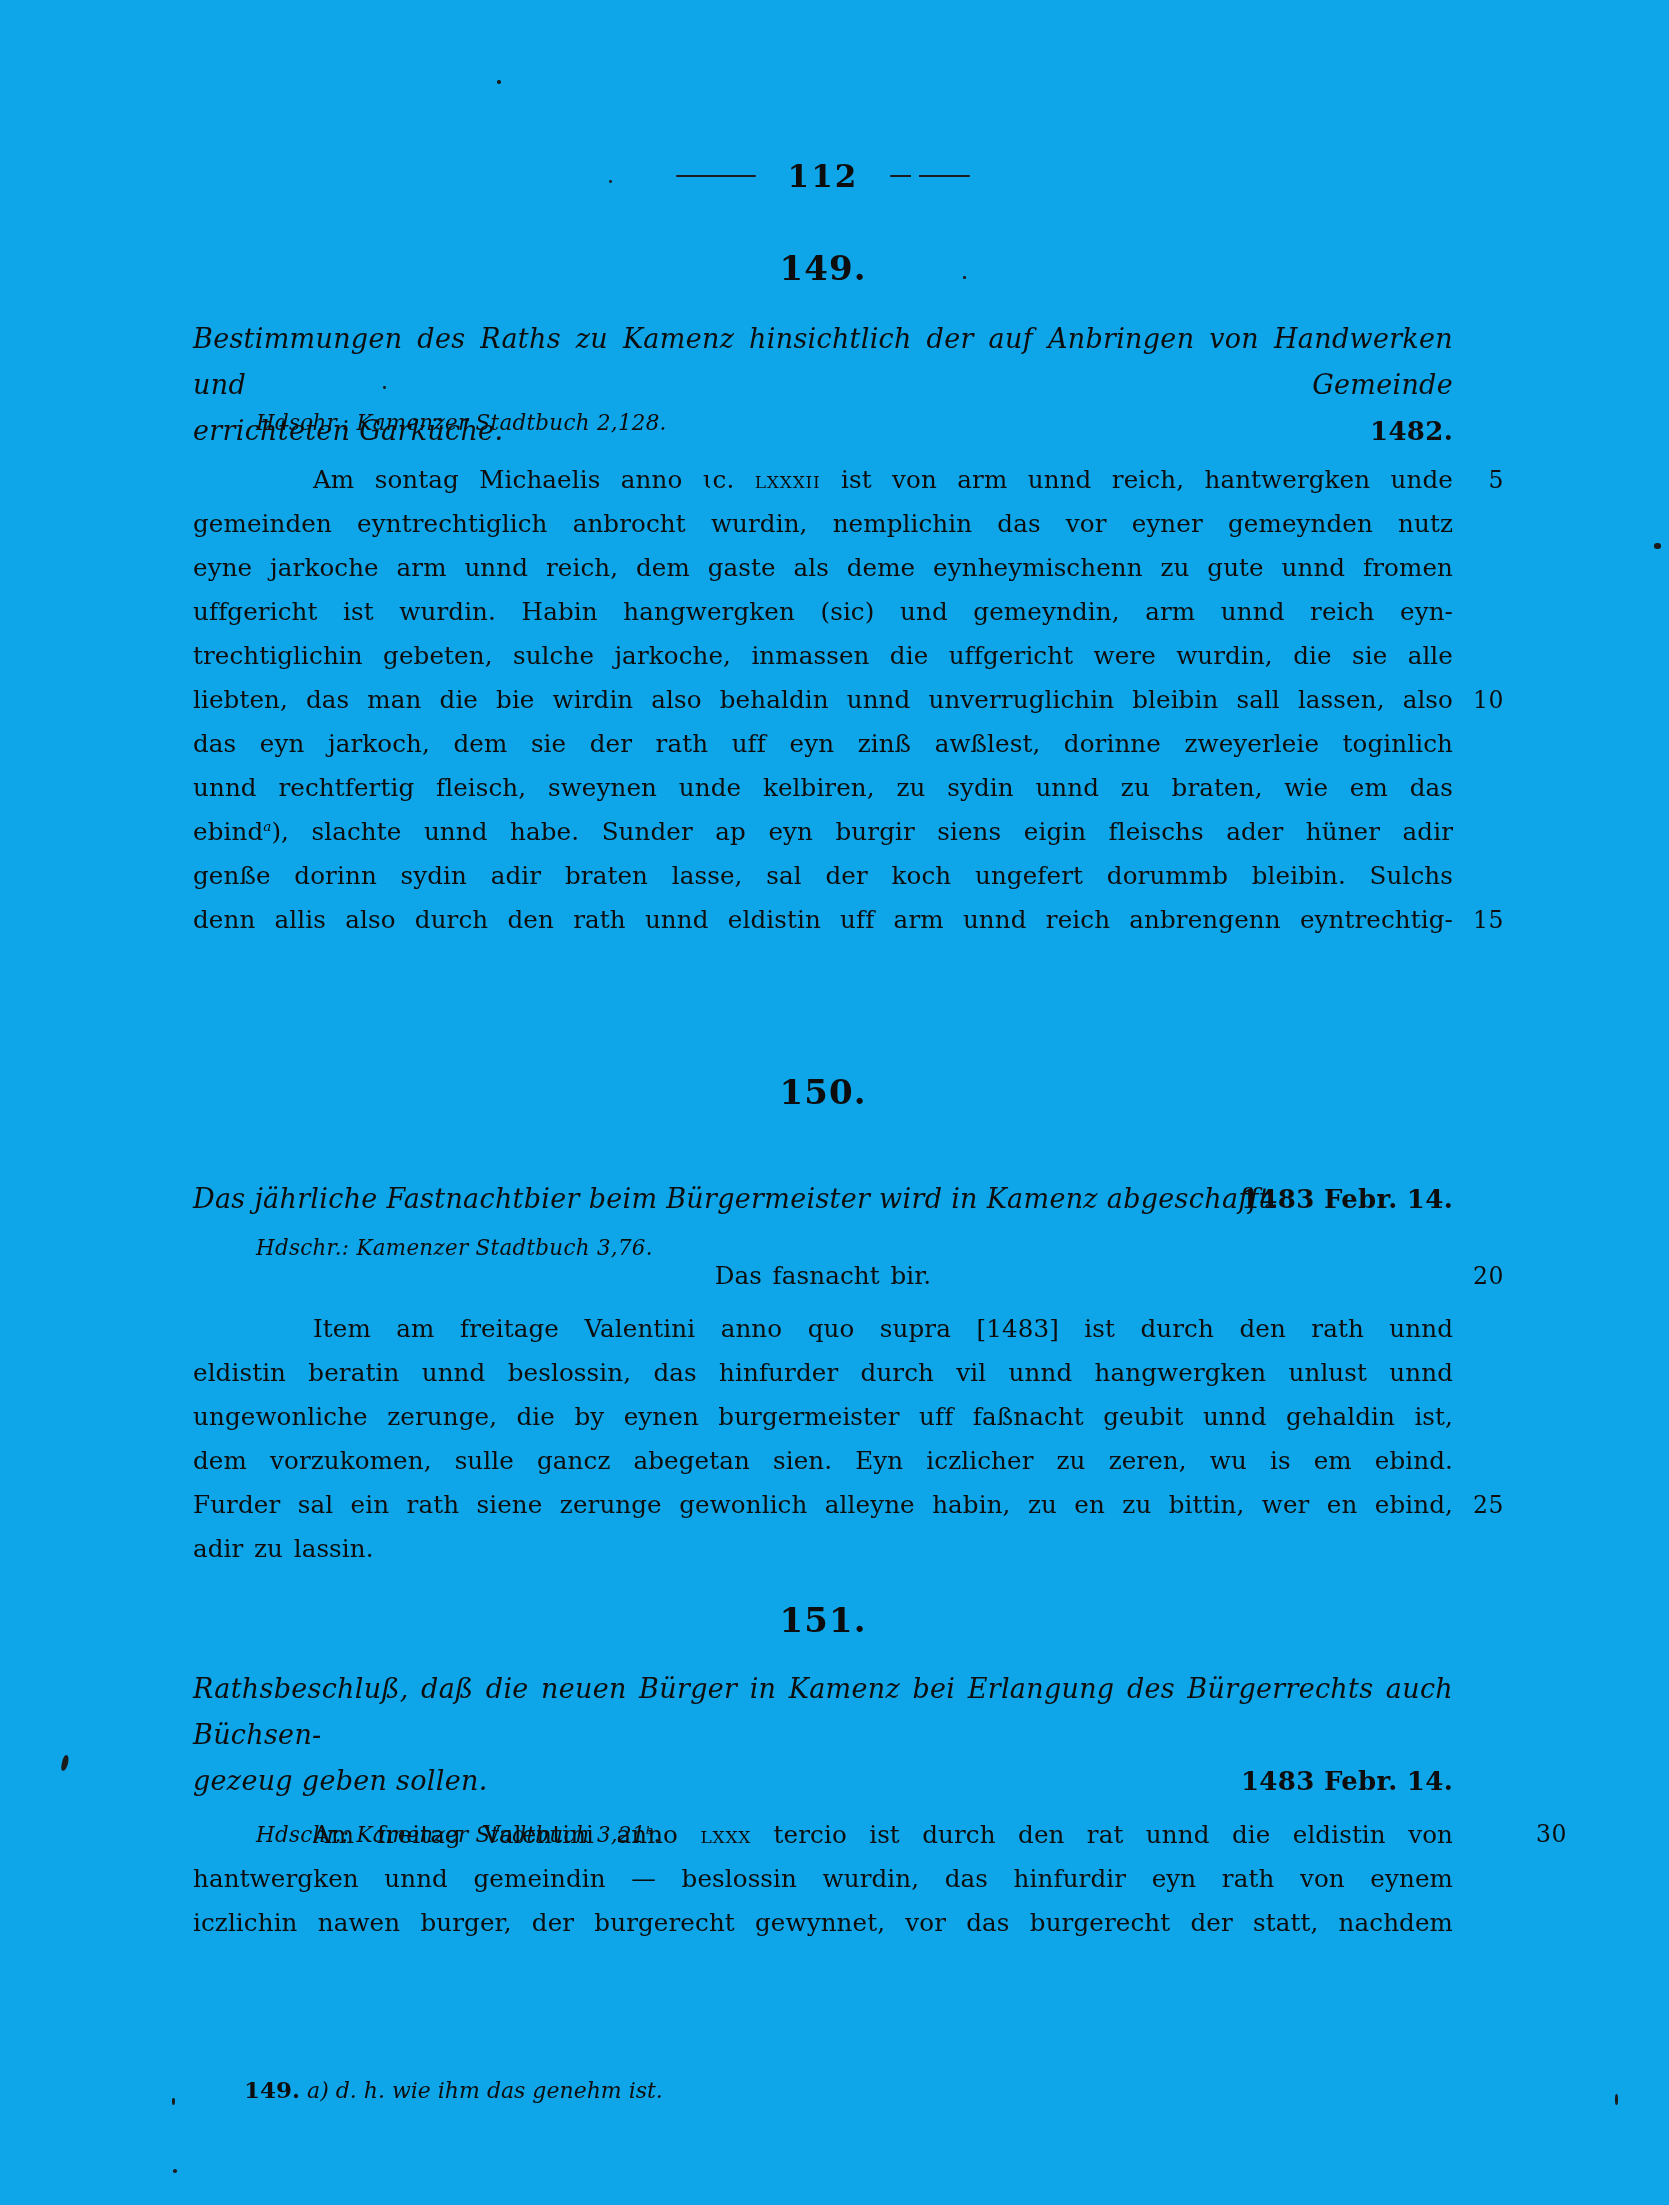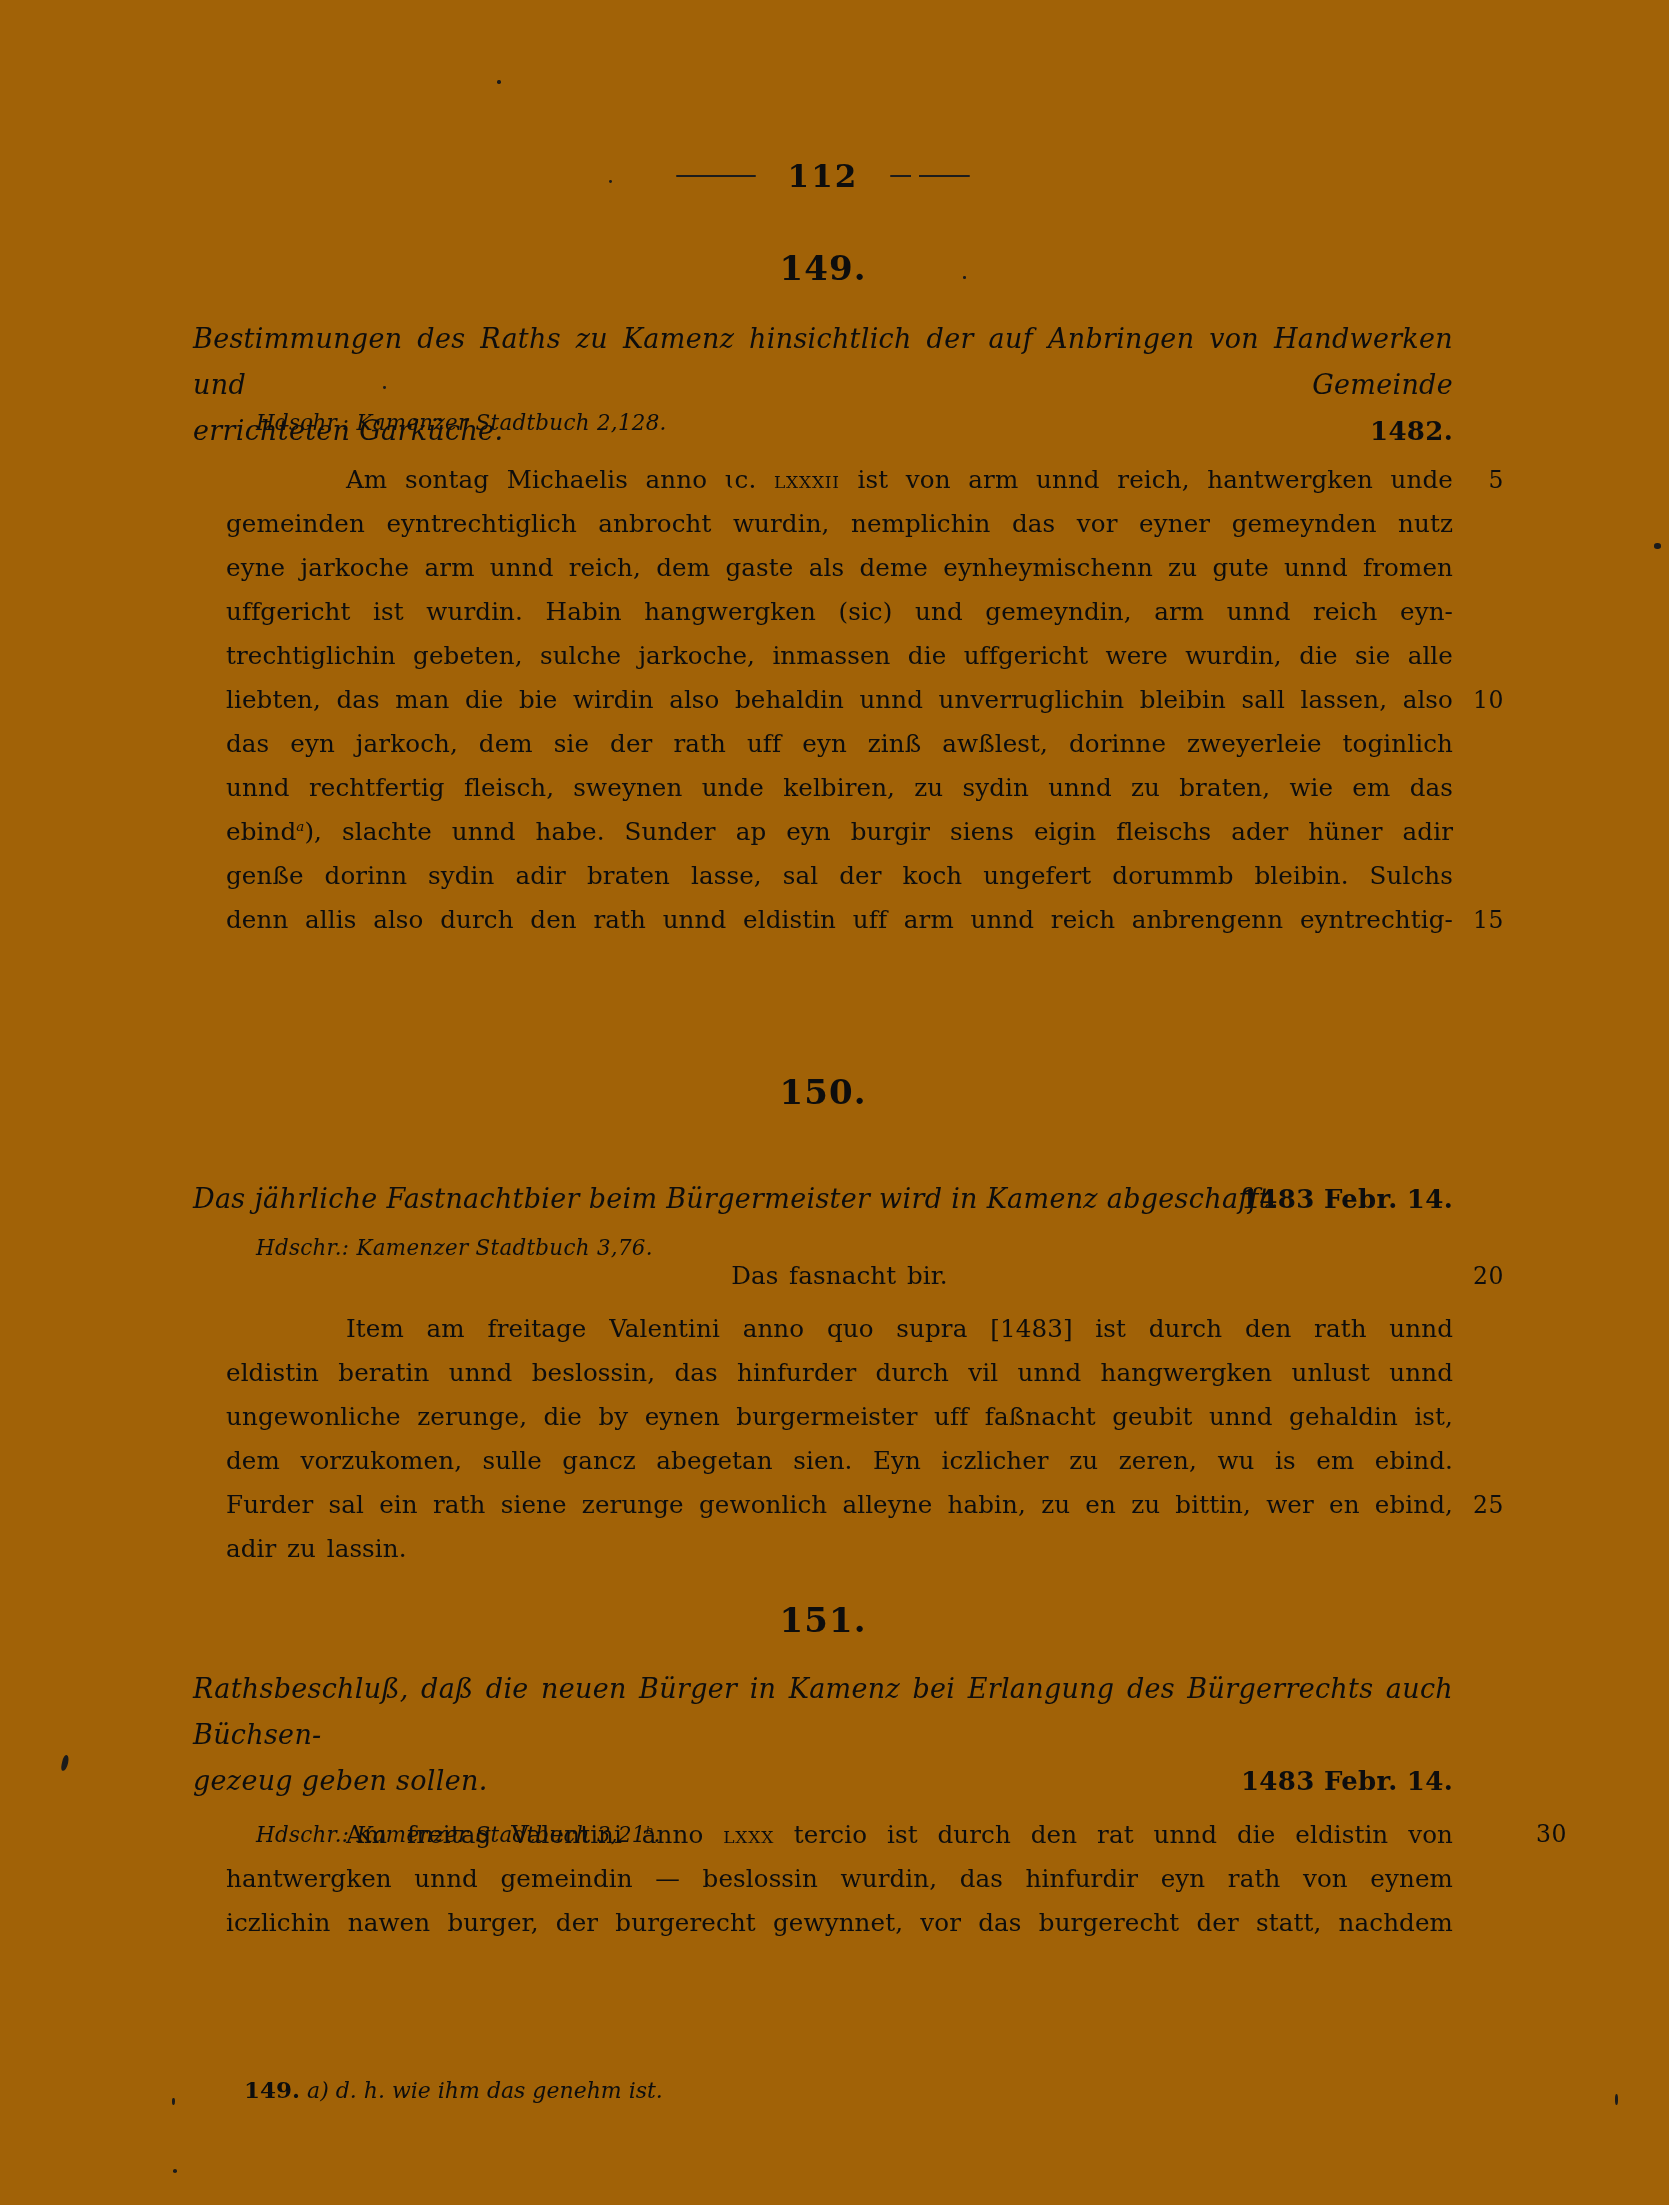--- a/index.html
+++ b/index.html
@@ -1,17 +1,17 @@
 <!DOCTYPE html>
 <html style="font-size:8.5px"><head>
 <meta charset="utf-8">
 <style>
   html,body{margin:0;padding:0;background:#dcdcd8;}
   .page{
-    position:relative; width:1669px; height:2205px; background:#a16207;
+    position:relative; width:1669px; height:2205px; background:#0ea5e9;
     color:#0d0d0d; font-family:"DejaVu Serif","Liberation Serif","DejaVu Sans",serif;
     overflow:hidden;
   }
   .col{position:absolute; left:193px; width:1260px;}
   .ctrblock{position:absolute; left:193px; width:1260px; text-align:center;}
 
   
   .folio{display:flex; align-items:center; justify-content:center; gap:31px; top:156px; height:40px;}
   .folio-num{font-size:31px; font-weight:bold; letter-spacing:2.1px; line-height:40px;}
   .dash{width:80px; height:2.7px; background:#1c1c1c; border-radius:1.1px;}
@@ -21,21 +21,21 @@
   .sec-num{font-size:34px; font-weight:bold; line-height:43px; letter-spacing:1.1px;}
 
   
   .ehead .line{position:relative; font-style:italic; font-size:27px; line-height:46px; letter-spacing:0.3px;}
   .date{position:absolute; right:0; top:0; font-style:normal; font-weight:bold; font-size:26px;}
 
   
   .src{position:relative; font-style:italic; font-size:21.4px; line-height:29px; padding-left:63px; letter-spacing:0.3px;}
 
   
-  .body .line{position:relative; font-size:24.6px; line-height:44px; letter-spacing:0.1px; word-spacing:2.7px;margin-left:33px;}
+  .body .line{position:relative; font-size:24.6px; line-height:44px; letter-spacing:0.1px; word-spacing:2.7px;}
   .j{text-align:justify; text-align-last:justify;}
   .ind{text-indent:120px;}
   .ctr{text-align:center;}
   .sc{font-variant:small-caps; letter-spacing:0.8px;}
   .it{}
   .sup{font-size:0.55em; font-style:italic; vertical-align:super; line-height:0;}
 
   
   .lno{position:absolute; right:-51px; top:0; font-size:23.5px; font-style:normal; font-weight:normal;
        letter-spacing:0.5px; text-indent:0;}

